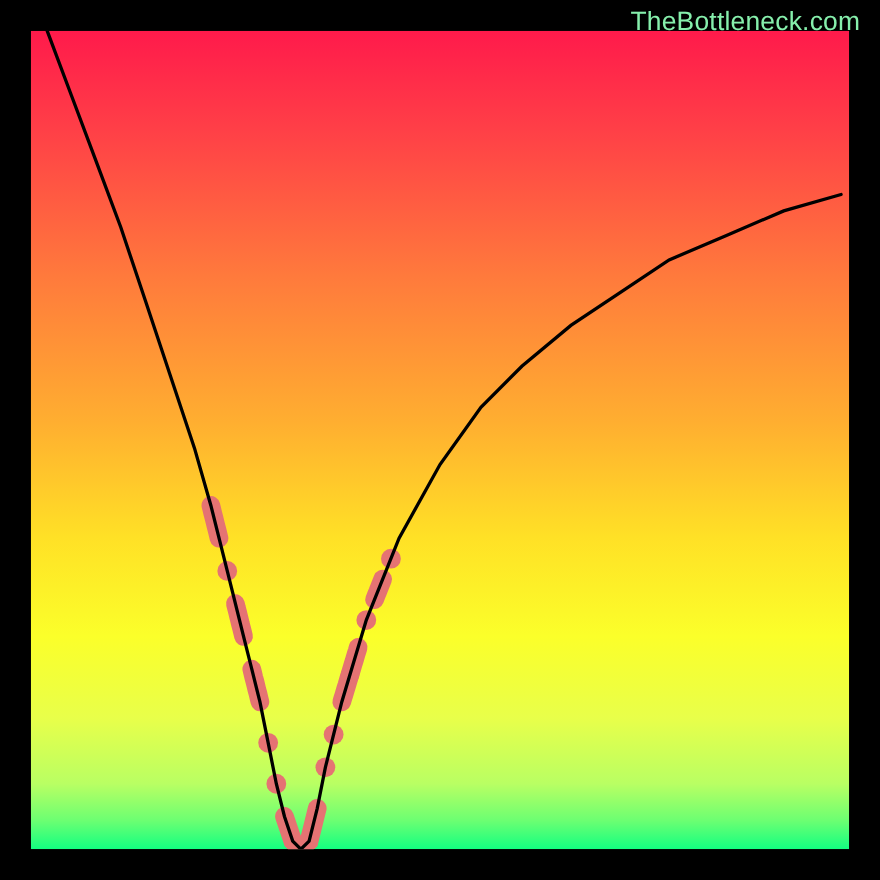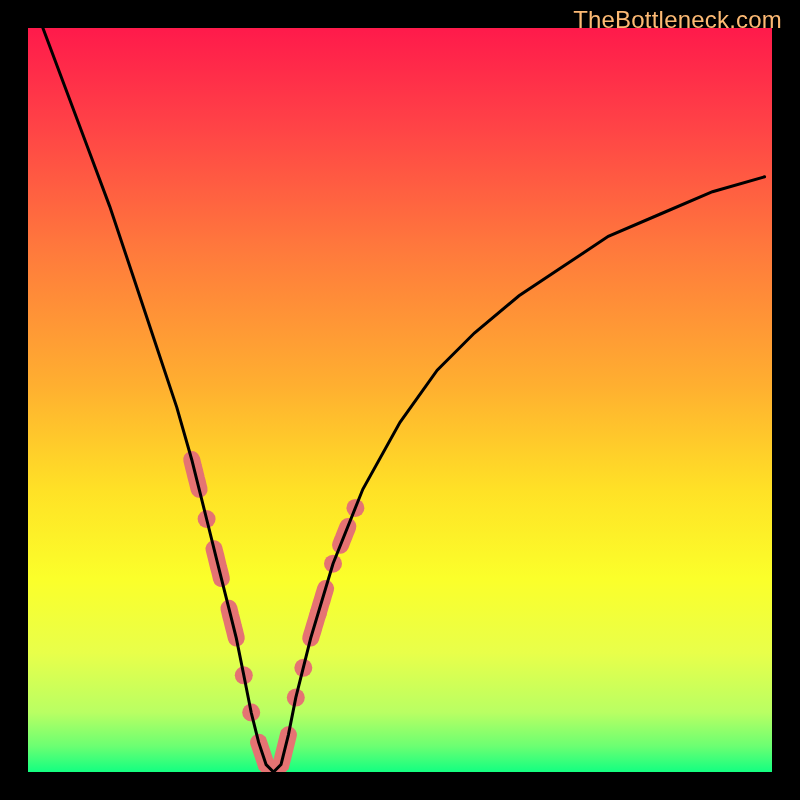--- a/index.html
+++ b/index.html
@@ -10,21 +10,21 @@
     height: 800px;
     background: #000;
   }
   .watermark {
     position: absolute;
     top: 6px;
     right: 18px;
     font-family: Arial, Helvetica, sans-serif;
     font-size: 24px;
     font-weight: 500;
-    color: #fdba74;
+    color: #86efac;
     letter-spacing: 0.2px;
     z-index: 10;
   }
   .plot {
     position: absolute;
     left: 28px;
     top: 28px;
     width: 744px;
     height: 744px;
   }

